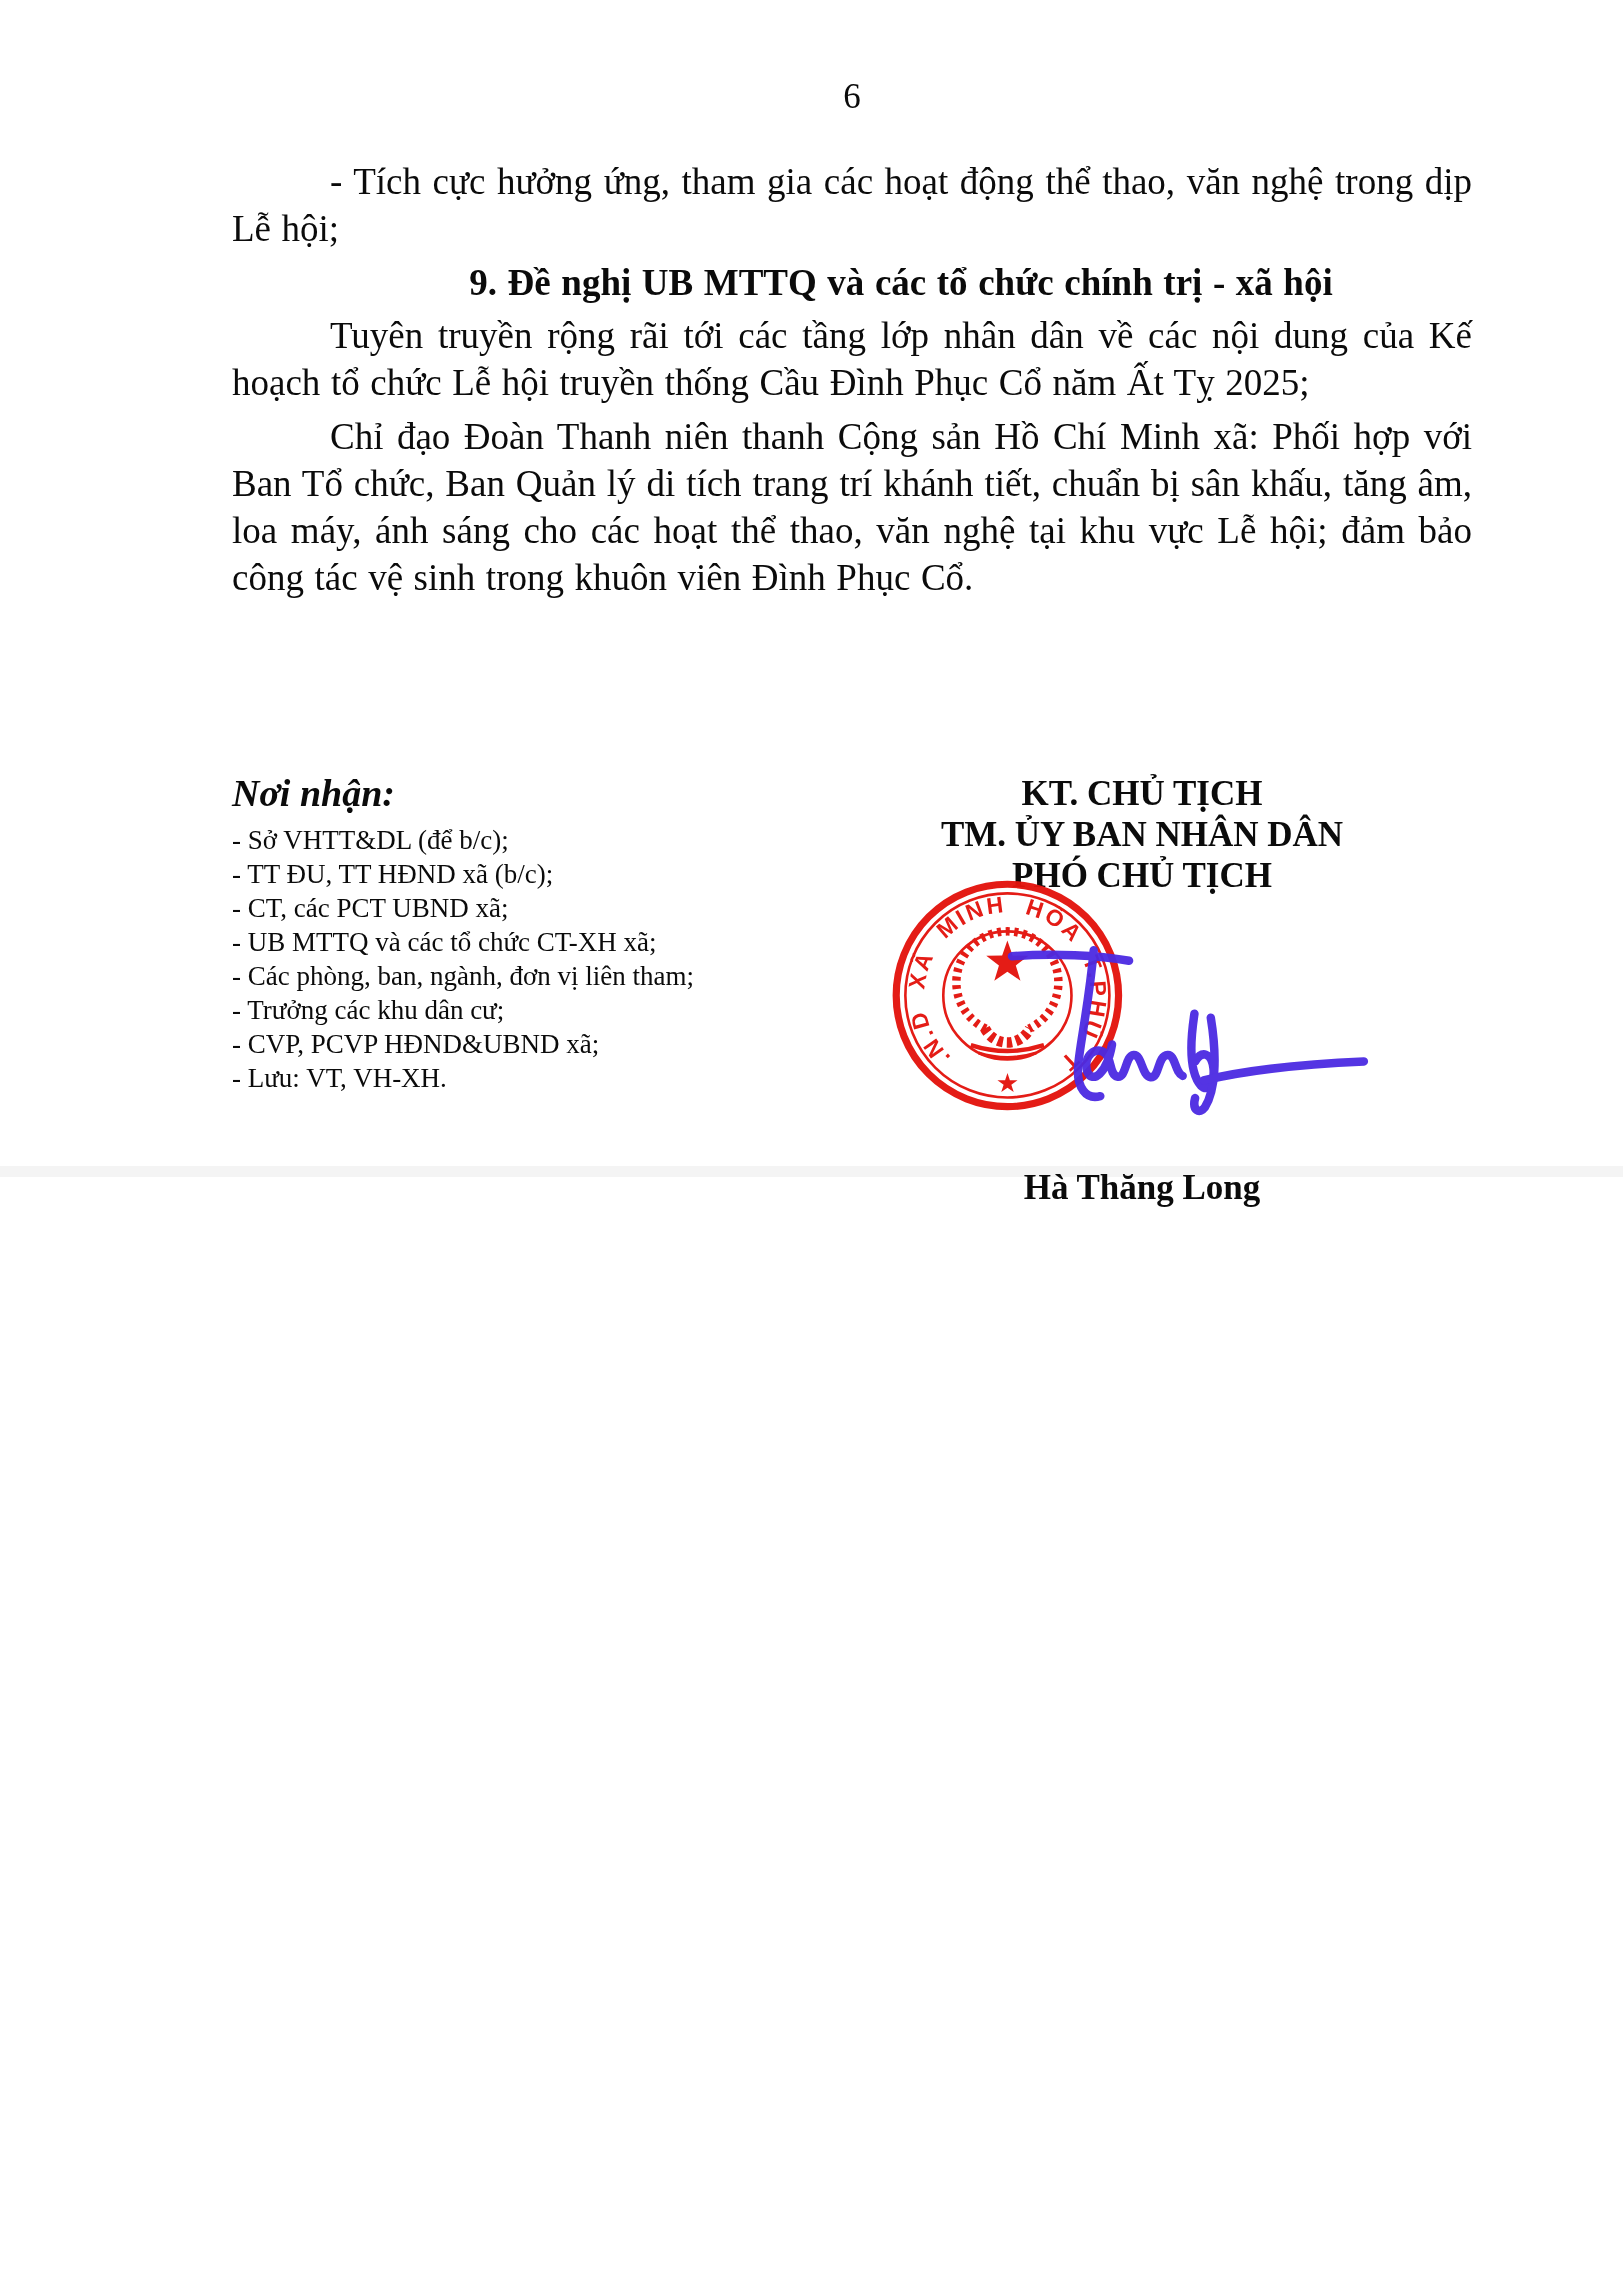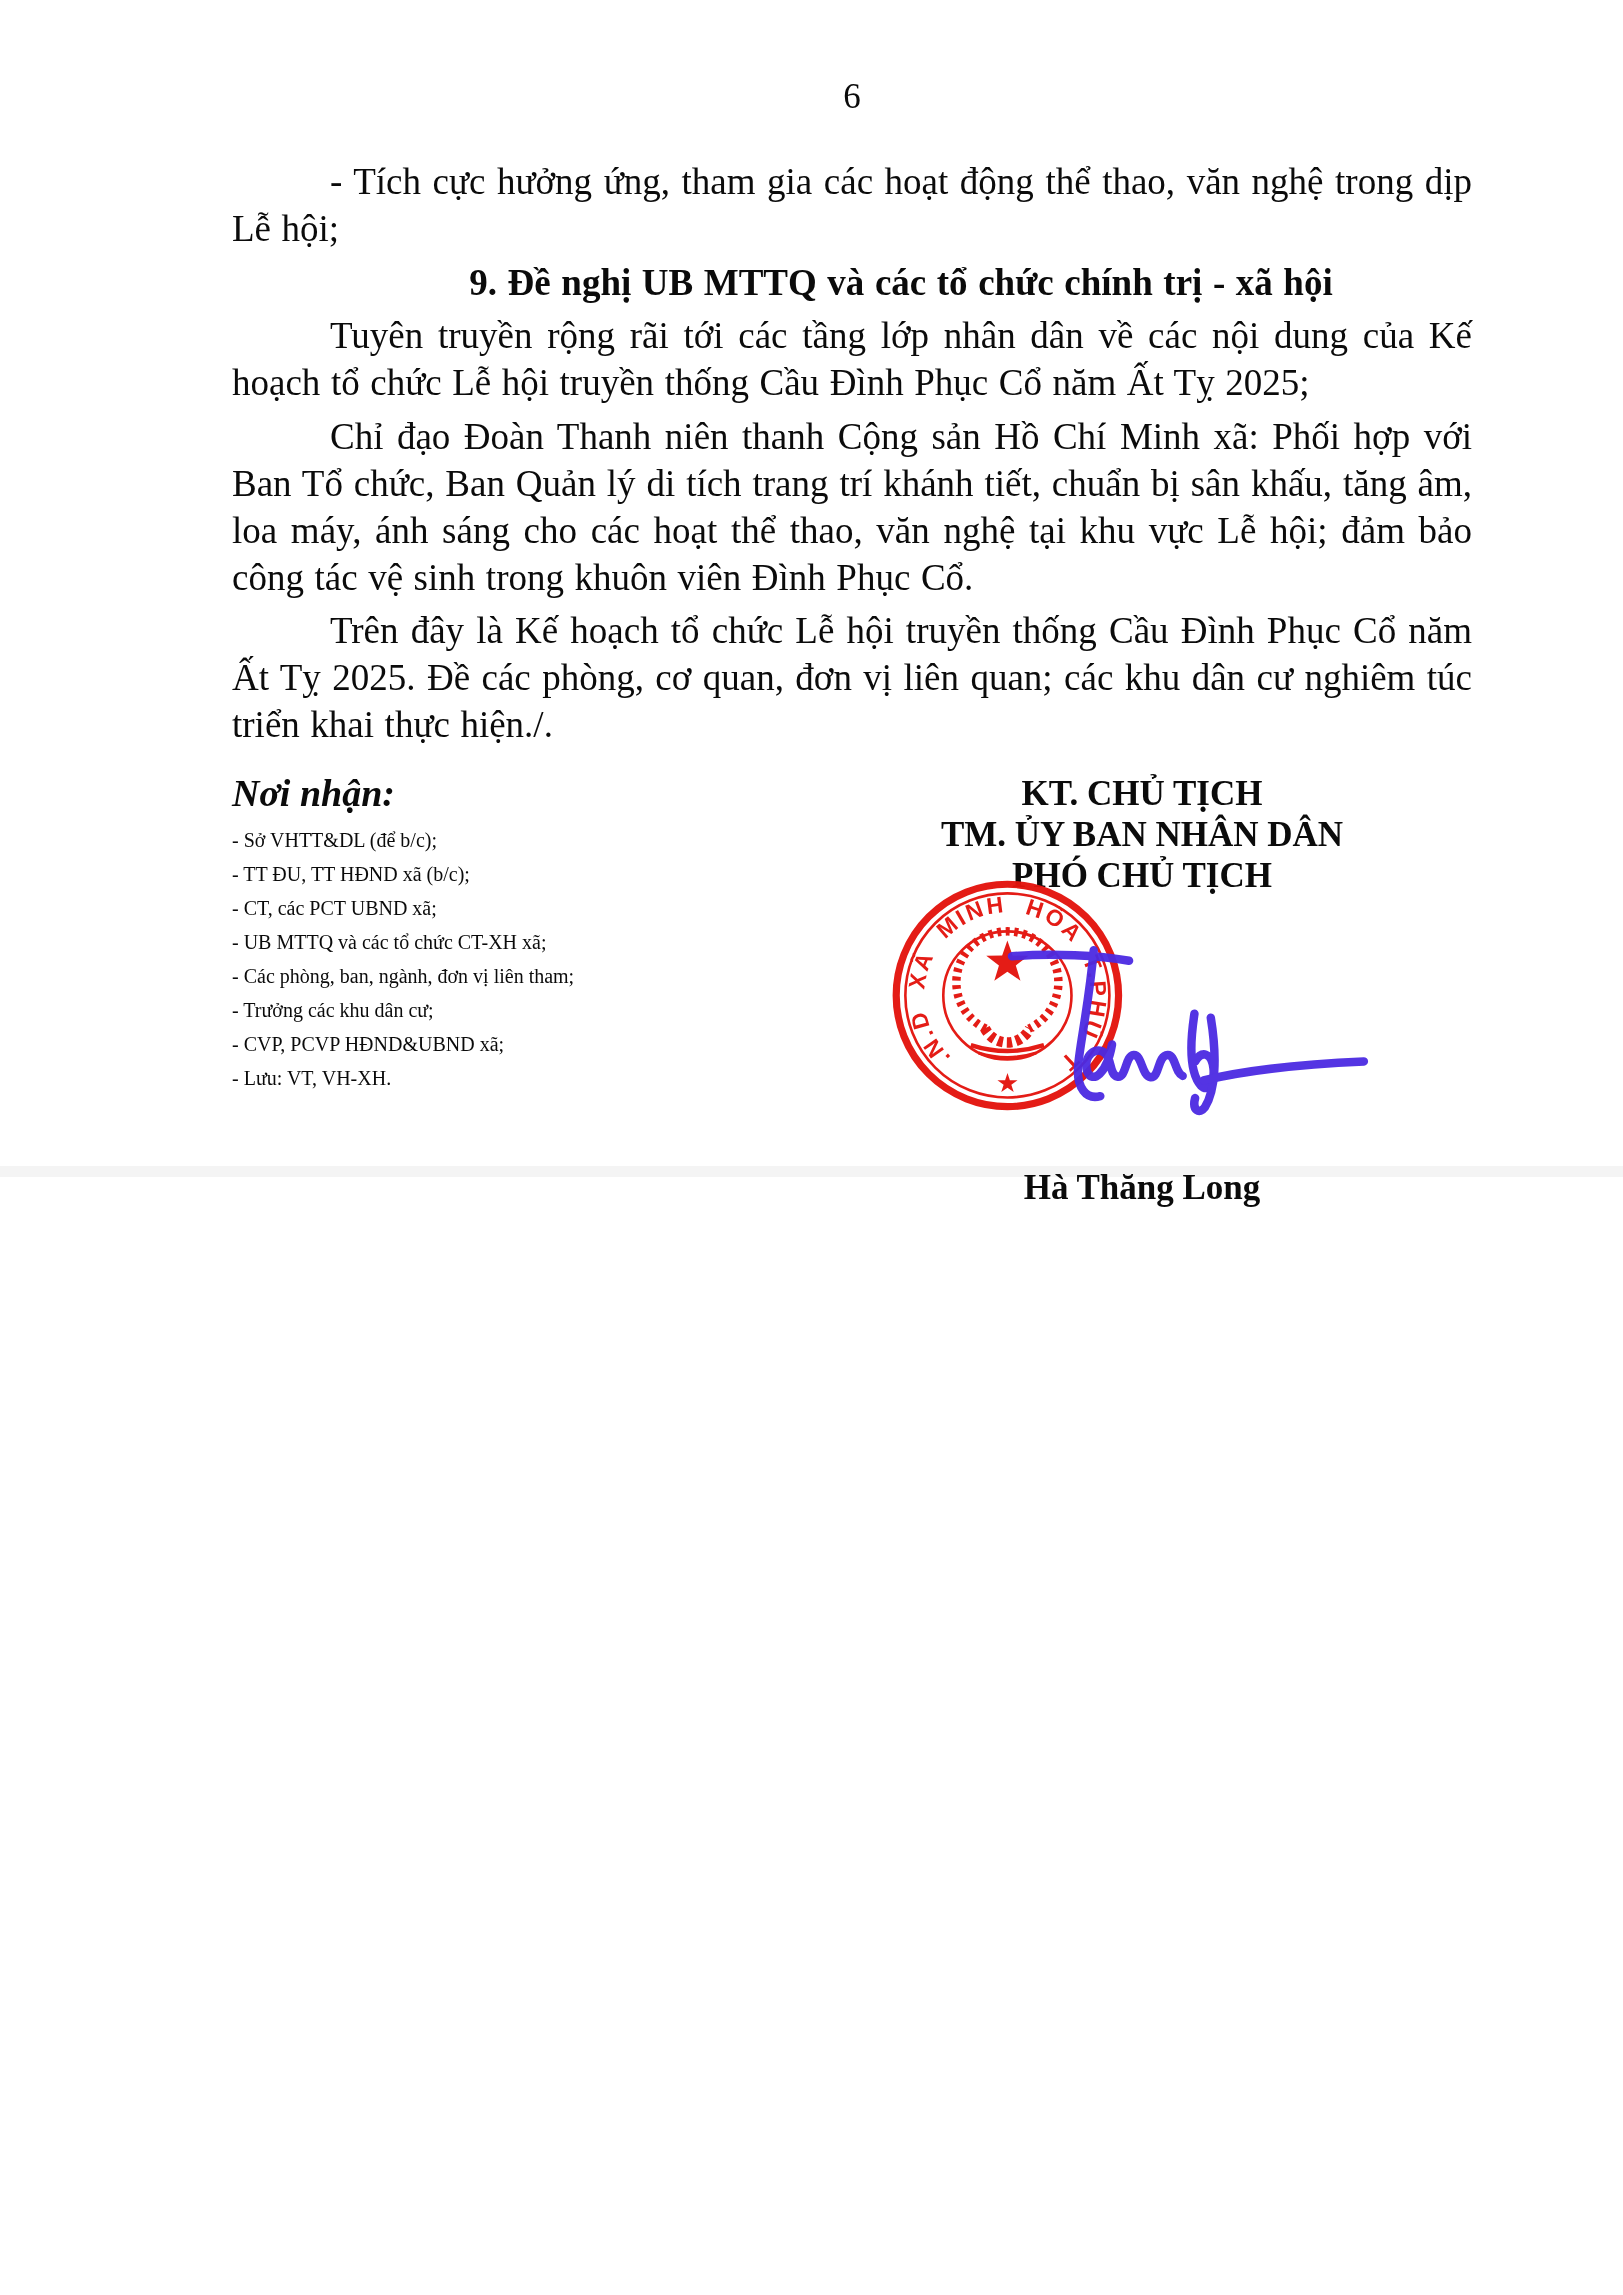--- a/index.html
+++ b/index.html
@@ -21,21 +21,21 @@
     font-size:37px;line-height:47px;
     text-align:justify;text-indent:98px;
     word-spacing:1.3px;
   }
   #body-text p.heading{font-weight:bold;text-align:center;}
   #recipients{position:absolute;left:232px;top:776px;width:641px;}
   #recipients .label{
     font-size:38px;line-height:34px;font-weight:bold;font-style:italic;
     margin-bottom:13px;
   }
-  #recipients .item{font-size:20px;line-height:34px;}
+  #recipients .item{font-size:27px;line-height:34px;}
   #sign-block{
     position:absolute;left:903px;top:773px;width:478px;
     text-align:center;
   }
   #sign-block .head-line{font-size:35px;line-height:41px;font-weight:bold;}
   #signer-name{
     position:absolute;left:903px;top:1166px;width:478px;
     text-align:center;font-size:35px;line-height:43px;font-weight:bold;
   }
   #scan-band{
@@ -60,21 +60,20 @@
 
 <div id="page">
 
   <div id="page-number">6</div>
 
   <div id="body-text">
     <p>- Tích cực hưởng ứng, tham gia các hoạt động thể thao, văn nghệ trong dịp Lễ hội;</p>
     <p class="heading">9. Đề nghị UB MTTQ và các tổ chức chính trị - xã hội</p>
     <p>Tuyên truyền rộng rãi tới các tầng lớp nhân dân về các nội dung của Kế hoạch tổ chức Lễ hội truyền thống Cầu Đình Phục Cổ năm Ất Tỵ 2025;</p>
     <p>Chỉ đạo Đoàn Thanh niên thanh Cộng sản Hồ Chí Minh xã: Phối hợp với Ban Tổ chức, Ban Quản lý di tích trang trí khánh tiết, chuẩn bị sân khấu, tăng âm, loa máy, ánh sáng cho các hoạt thể thao, văn nghệ tại khu vực Lễ hội; đảm bảo công tác vệ sinh trong khuôn viên Đình Phục Cổ.</p>
-    <p>Trên đây là Kế hoạch tổ chức Lễ hội truyền thống Cầu Đình Phục Cổ năm Ất Tỵ 2025. Đề các phòng, cơ quan, đơn vị liên quan; các khu dân cư nghiêm túc triển khai thực hiện./.</p>
   </div>
 
   <div id="recipients">
     <div class="label">Nơi nhận:</div>
     <div class="item">- Sở VHTT&amp;DL (để b/c);</div>
     <div class="item">- TT ĐU, TT HĐND xã (b/c);</div>
     <div class="item">- CT, các PCT UBND xã;</div>
     <div class="item">- UB MTTQ và các tổ chức CT-XH xã;</div>
     <div class="item">- Các phòng, ban, ngành, đơn vị liên tham;</div>
     <div class="item">- Trưởng các khu dân cư;</div>

